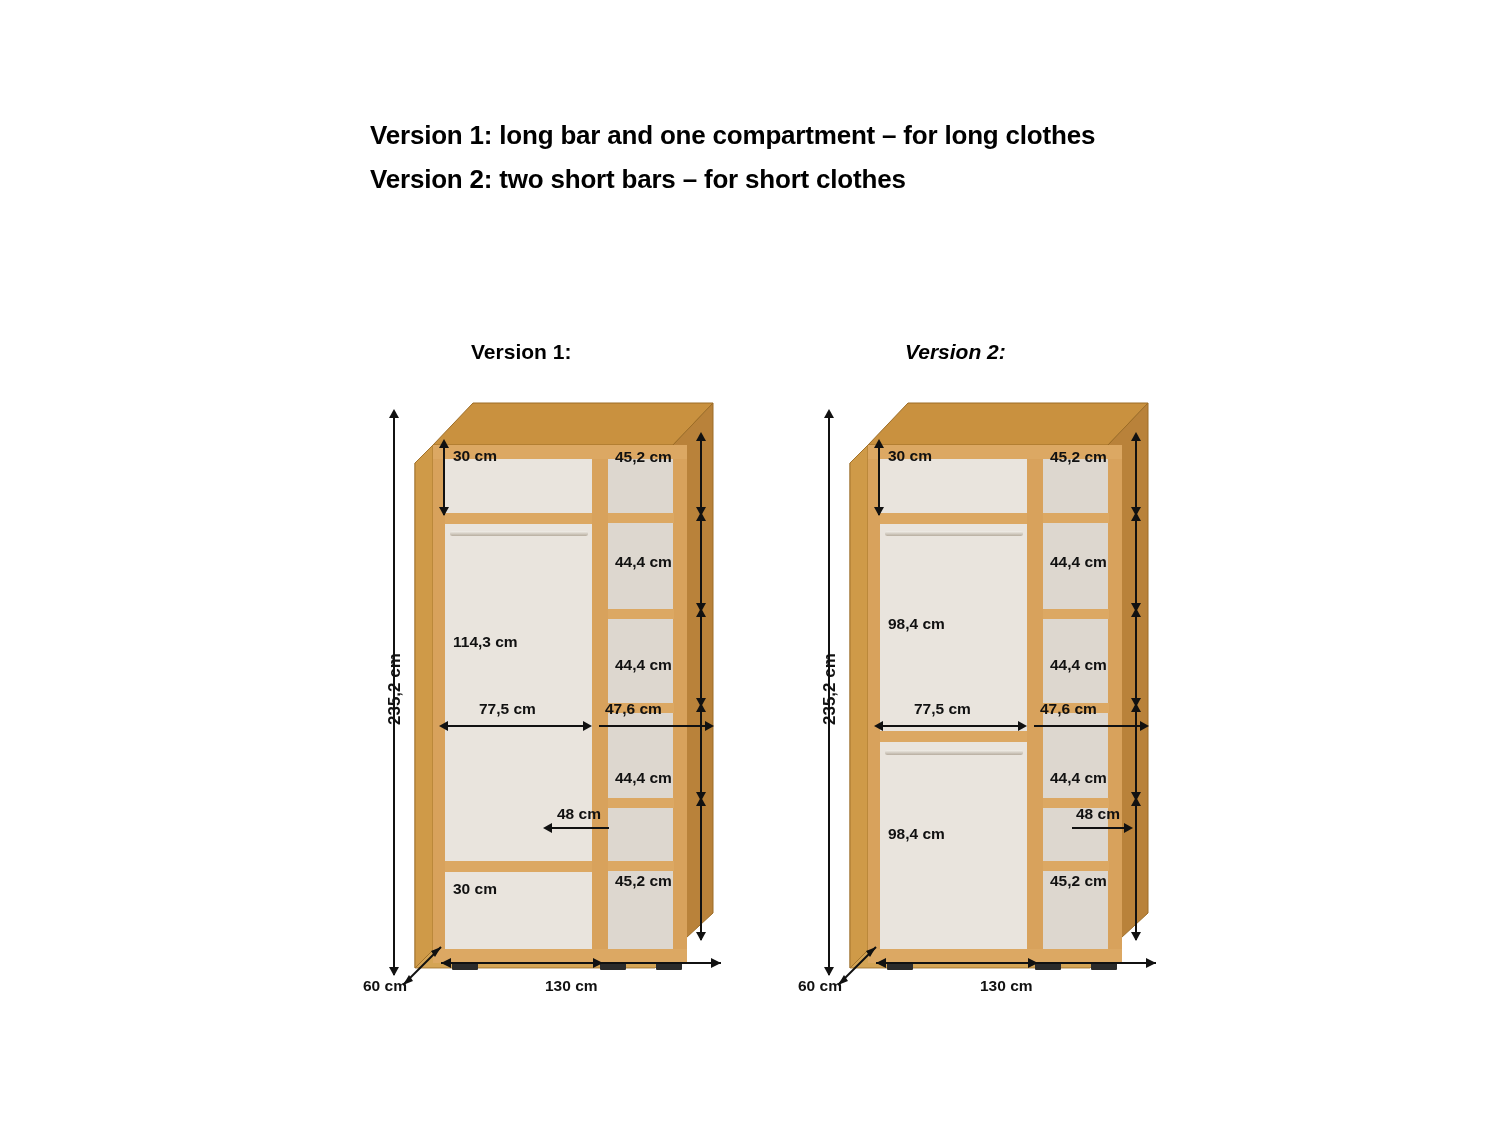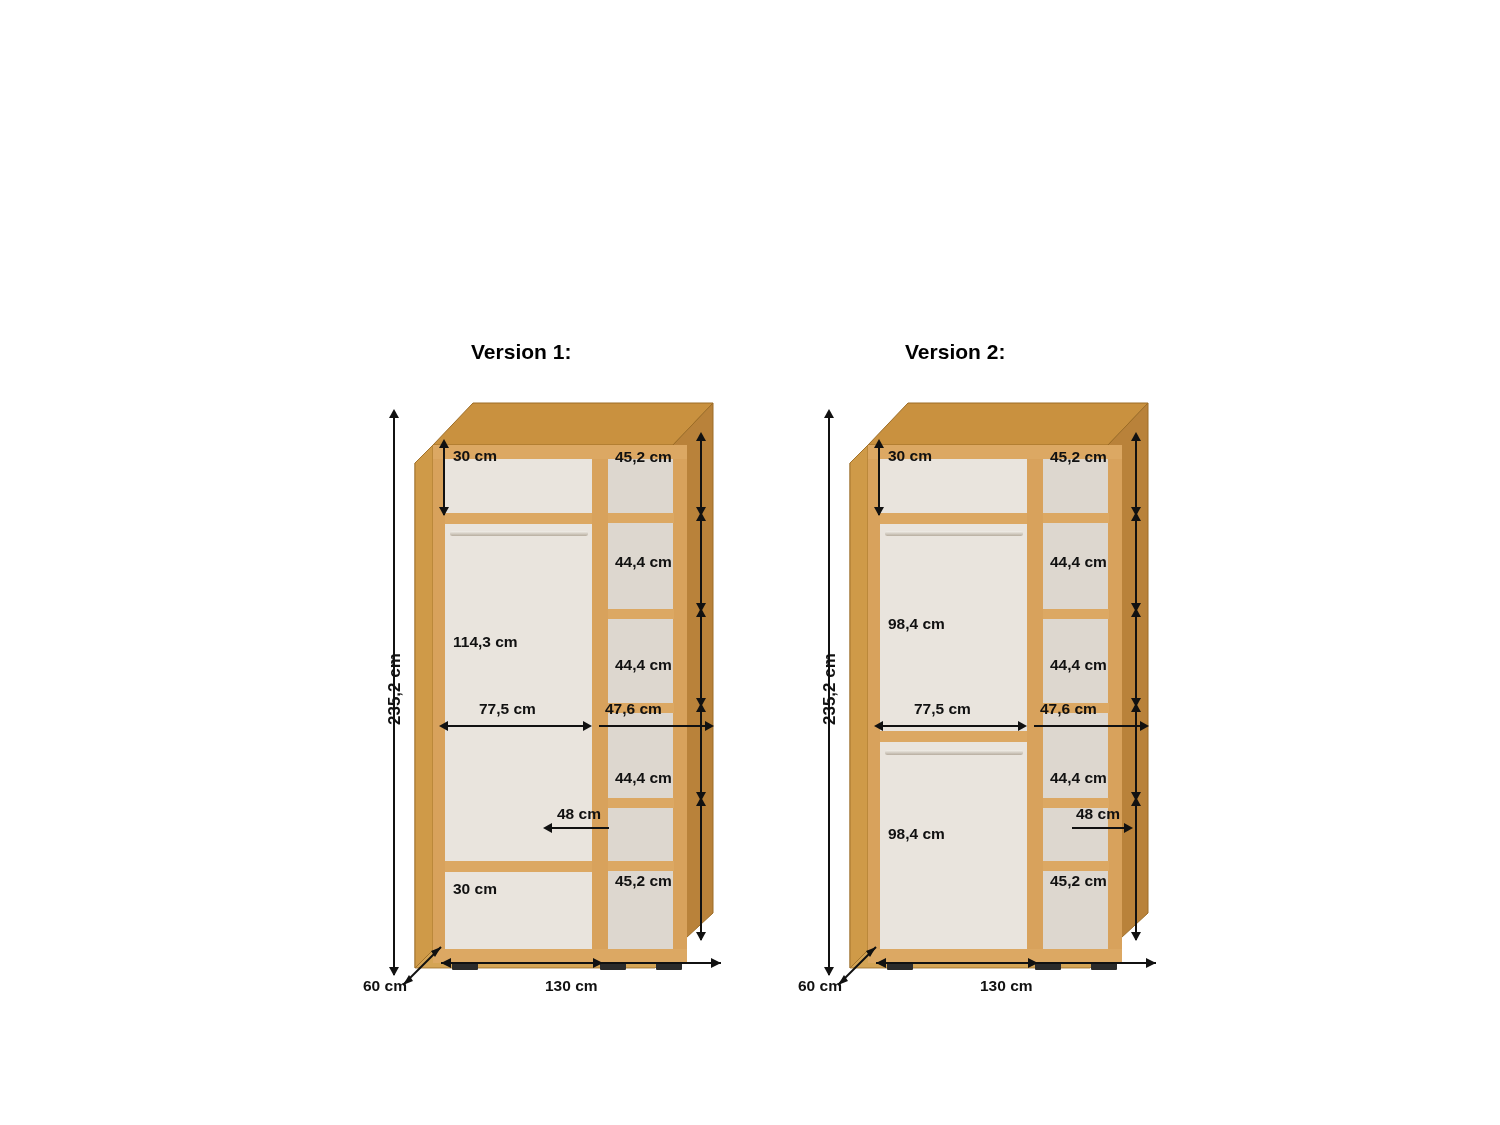--- a/index.html
+++ b/index.html
@@ -29,21 +29,21 @@
     margin: 0 0 10px 0;
   }
   .heading-line .u { text-decoration: underline; }
 
   .version-title {
     position: absolute;
     font-size: 21px;
     font-weight: bold;
   }
   #v1-title { left: 471px; top: 340px; }
-  #v2-title { left: 905px; top: 340px; }
+  #v2-title { left: 905px; top: 340px; font-style: italic; }
 
   
   .diagram {
     position: absolute;
     top: 385px;
     width: 470px;
     height: 620px;
   }
   #diagram-1 { left: 355px; }
   #diagram-2 { left: 790px; }
@@ -110,20 +110,22 @@
     border-radius: 3px;
   }
 
   
   .foot { position: absolute; height: 7px; background: #2b2b2b; border-radius: 1px; }
 </style>
 </head>
 <body>
 
 <div class="heading-block">
+  <p class="heading-line">Version 1: long bar and one compartment – for long clothes</p>
+  <p class="heading-line">Version 2: two short bars – for short clothes</p>
 </div>
 
 <div class="version-title" id="v1-title">Version 1:</div>
 <div class="version-title" id="v2-title">Version 2:</div>
 
 <div class="diagram" id="diagram-1">
 
   <svg width="470" height="620" style="position:absolute;left:0;top:0;">
 
     <polygon points="78,60 118,18 358,18 318,60" fill="#c9913f" stroke="#9d6d27" stroke-width="1"></polygon>

